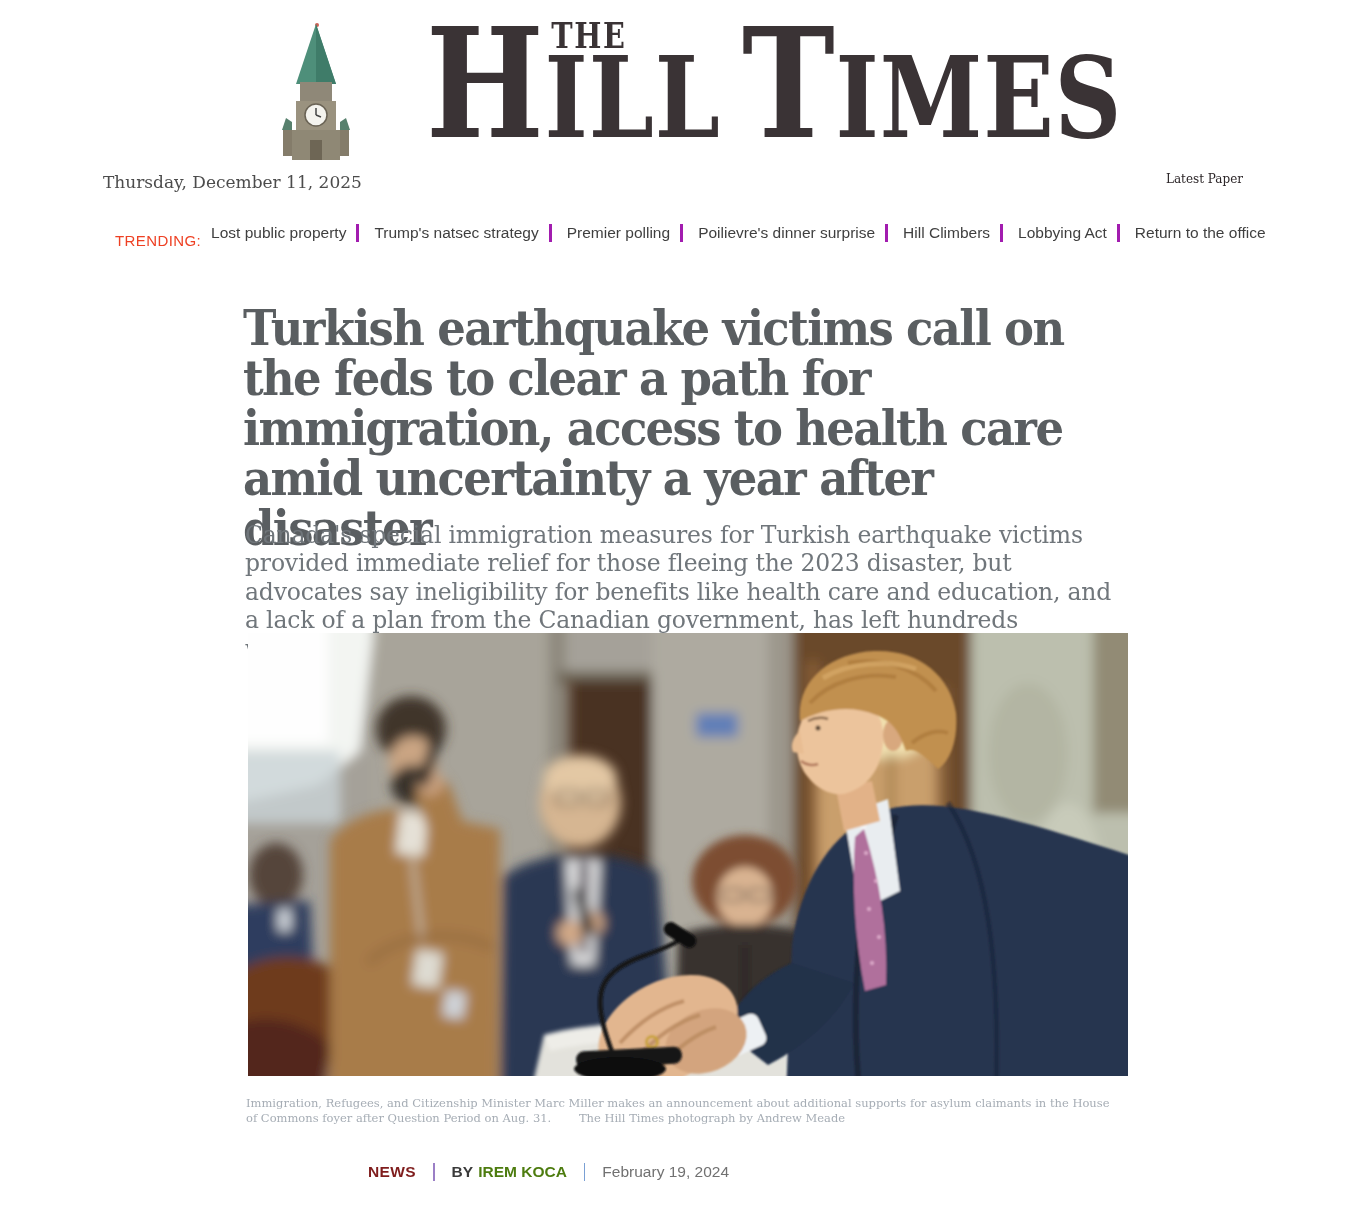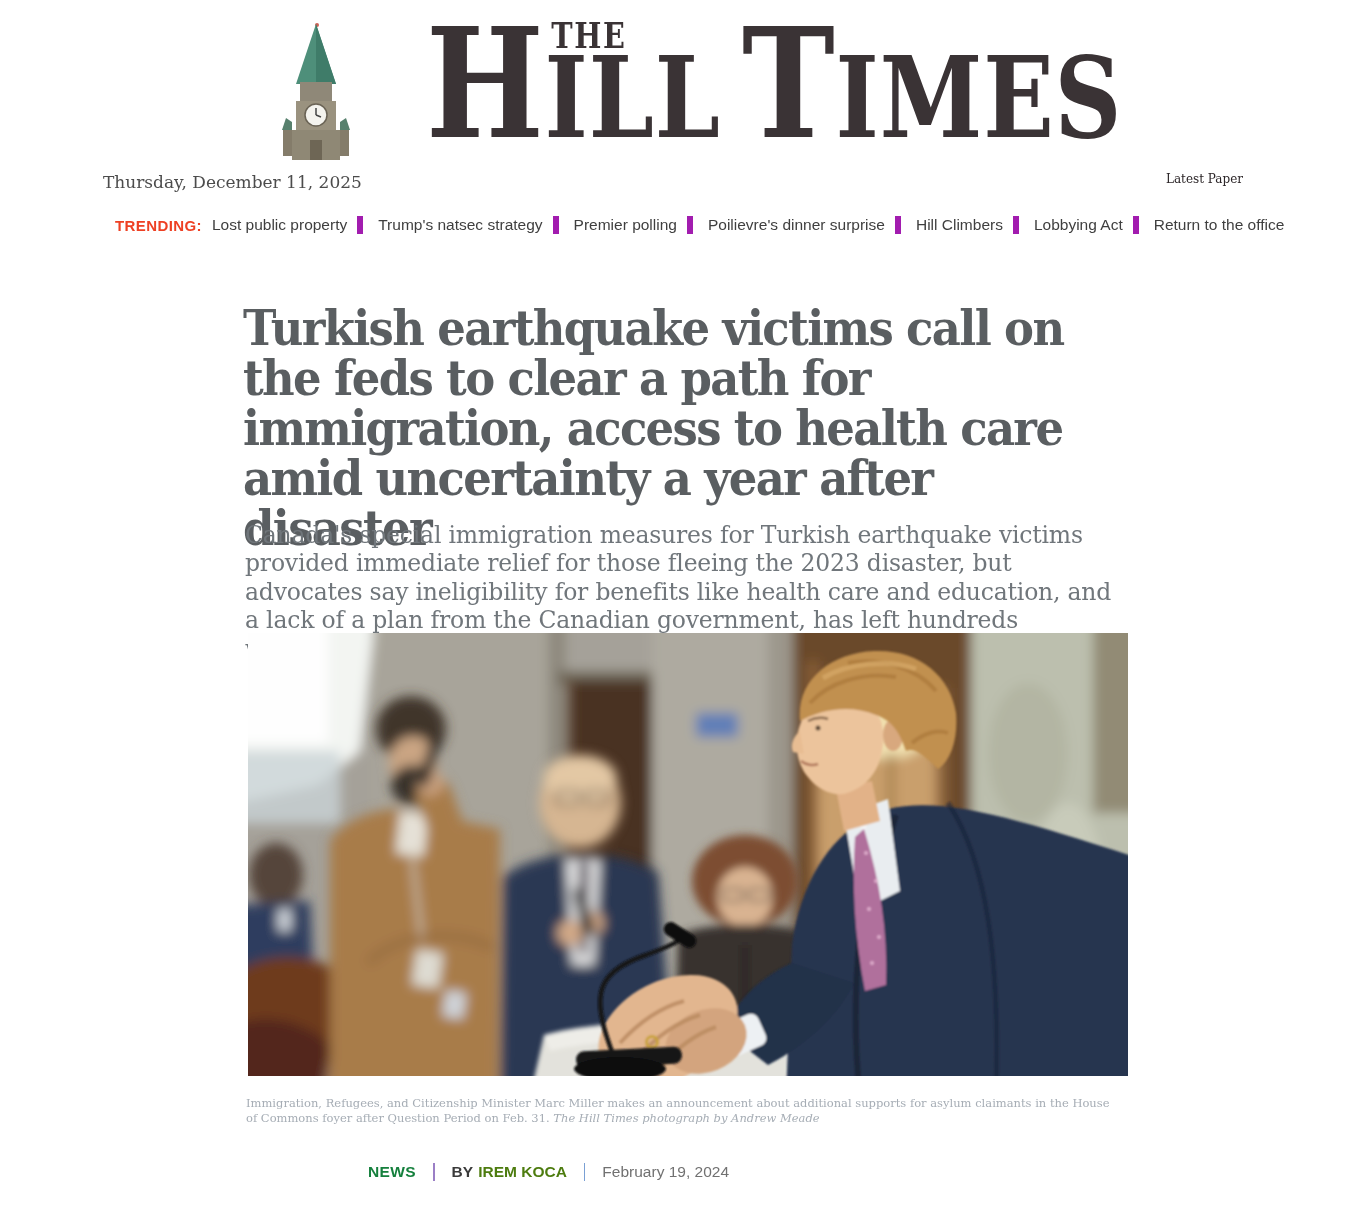--- a/index.html
+++ b/index.html
@@ -20,43 +20,43 @@
   .mast-date{position:absolute;left:103px;top:172px;font-family:"DejaVu Serif",serif;
              font-size:17px;color:#4c4c4c;}
   .mast-tagline{position:absolute;left:0;right:0;top:173px;text-align:center;
                 font-family:"DejaVu Serif",serif;font-weight:700;font-size:19px;color:#2b2527;}
   .mast-latest{position:absolute;right:129px;top:172px;font-family:"DejaVu Serif",serif;
                font-size:12px;color:#2b2527;cursor:pointer;}
 
   
   .trending{position:absolute;left:115px;right:137px;top:216px;display:flex;
             align-items:center;justify-content:space-between;font-size:15.5px;color:#3f3f3f;}
-  .trend-label{color:#ee4023;font-weight:700;font-size:15px;letter-spacing:.4px;}
+  .trend-label{color:#ee4023;font-weight:400;font-size:15px;letter-spacing:.4px;margin-top:16px;}
   .trend-item{cursor:pointer;white-space:nowrap;margin-left:10px;}
-  .trend-item + .trend-item{border-left:6px solid #a21caf;padding-left:15px;}
+  .trend-item + .trend-item{border-left:3px solid #a21caf;padding-left:15px;}
   .trending .trend-item:first-of-type{margin-left:-6px;}
 
   
   .headline{position:absolute;left:243px;top:270px;width:960px;
             font-family:"DejaVu Serif",serif;font-weight:700;font-size:49px;line-height:50px;
             letter-spacing:-1.8px;color:#5a5e61;transform:scaleX(.917);transform-origin:0 0;}
   .deck{position:absolute;left:245px;top:497px;width:872px;
         font-family:"DejaVu Serif",serif;font-size:23.5px;line-height:28.5px;
         letter-spacing:-.2px;color:#70767b;}
   .photo-wrap{position:absolute;left:248px;top:633px;width:880px;height:443px;overflow:hidden;
               background:#a5a199;}
   .photo-wrap svg{display:block;}
   .caption{position:absolute;left:246px;top:1084px;width:876px;
            font-family:"DejaVu Serif",serif;font-size:11.5px;line-height:15px;color:#a6adb5;}
-  .caption .credit{font-style:italic;}
+  .caption .credit{margin-left:24px;}
 
   
   .byline{position:absolute;left:368px;top:1163px;display:flex;align-items:center;
           font-size:15.5px;color:#3a3a3a;}
-  .byline .section{color:#15803d;font-weight:700;letter-spacing:.4px;}
+  .byline .section{color:#7f1d1d;font-weight:700;letter-spacing:.4px;}
   .vsep{display:inline-block;width:1.5px;height:18px;margin:0 17px;}
   .vsep.purple{background:#9b7fc6;}
   .vsep.blue{background:#7aa0d4;}
   .byline .by{color:#3a3a3a;margin-right:5px;font-weight:bold;}
   .byline .author{font-weight:700;color:#4d7c0f;}
   .byline .pubdate{color:#717171;text-align:right;}
 </style>
 </head>
 <body>
 
@@ -234,21 +234,21 @@
 
       <g filter="url(#b1)">
         <rect x="328" y="416" width="106" height="17" rx="8" fill="#141517" transform="rotate(-3 381 424)"></rect>
         <ellipse cx="372" cy="436" rx="46" ry="12" fill="#0f0f10"></ellipse>
         <path d="M366,424 C356,398 350,378 353,360 C356,342 374,330 398,322 C414,316 424,312 430,308" stroke="#131313" stroke-width="4.5" fill="none"></path>
         <rect x="414" y="295" width="36" height="14" rx="7" fill="#0c0c0d" transform="rotate(33 432 302)"></rect>
       </g>
     </svg>
   </div>
 
-  <p class="caption"><span>Immigration, Refugees, and Citizenship Minister Marc Miller makes an announcement about additional supports for asylum claimants in the House of Commons foyer after Question Period on Feb. 31. </span><span class="credit">The Hill Times photograph by Andrew Meade</span></p>
+  <p class="caption"><span>Immigration, Refugees, and Citizenship Minister Marc Miller makes an announcement about additional supports for asylum claimants in the House of Commons foyer after Question Period on Aug. 31. </span><span class="credit">The Hill Times photograph by Andrew Meade</span></p>
 
   <div class="byline">
     <span class="section">NEWS</span>
     <span class="vsep purple"></span>
     <span class="by">BY</span>
     <span class="author">IREM KOCA</span>
     <span class="vsep blue"></span>
     <span class="pubdate">February 19, 2024</span>
   </div>
 

